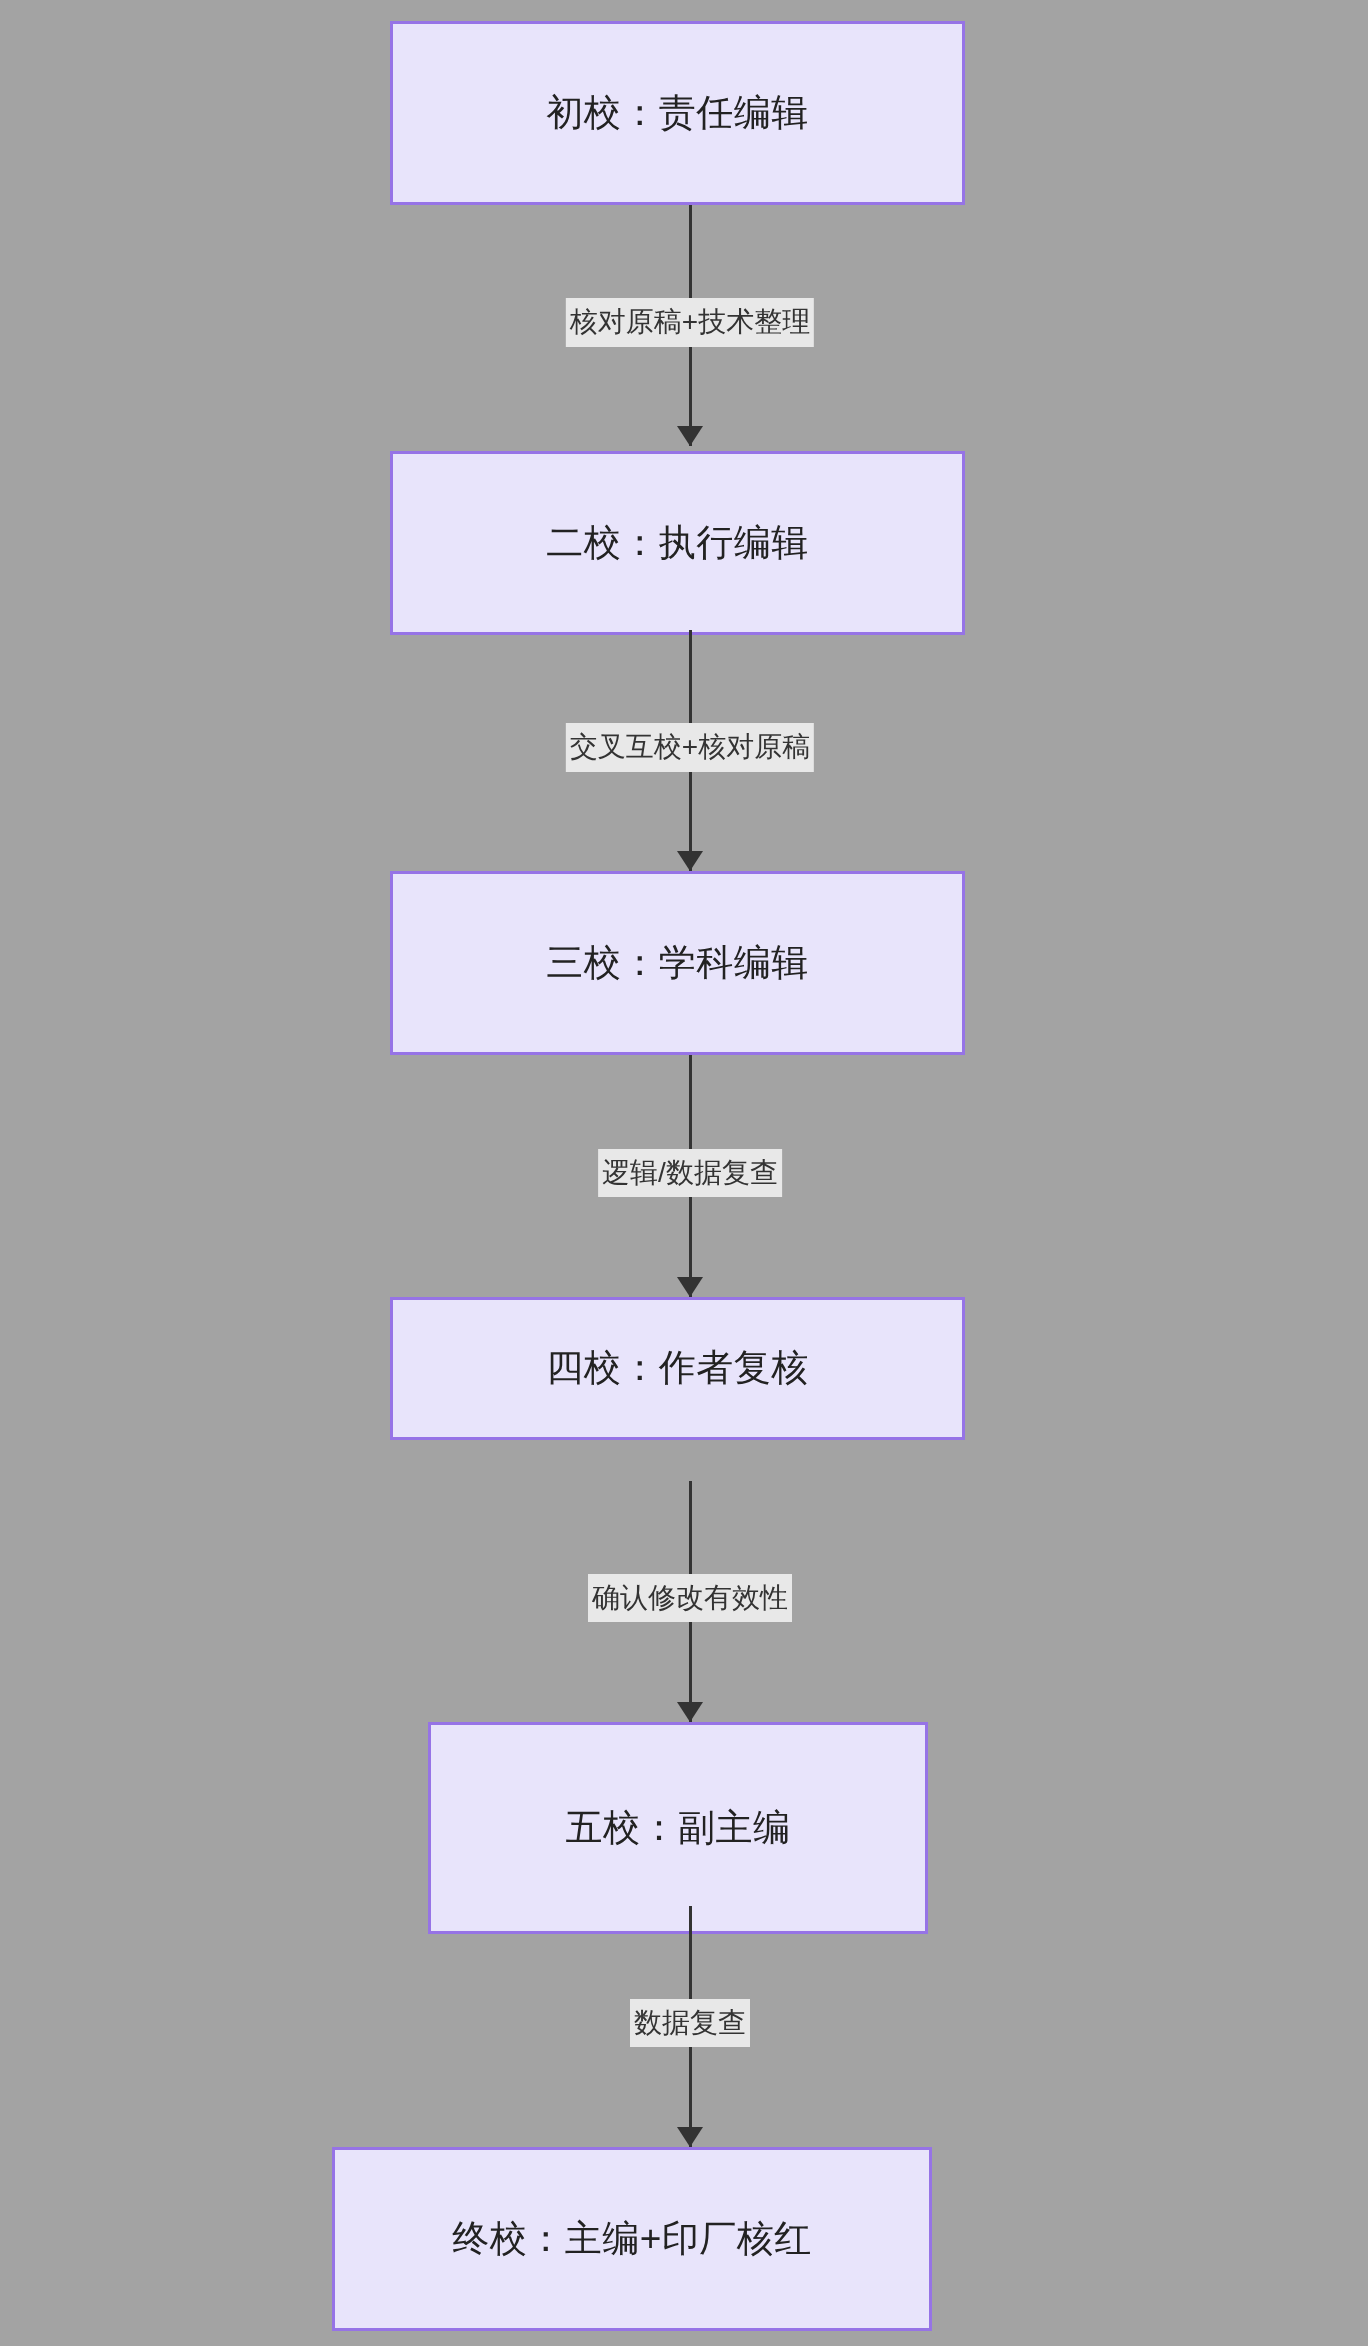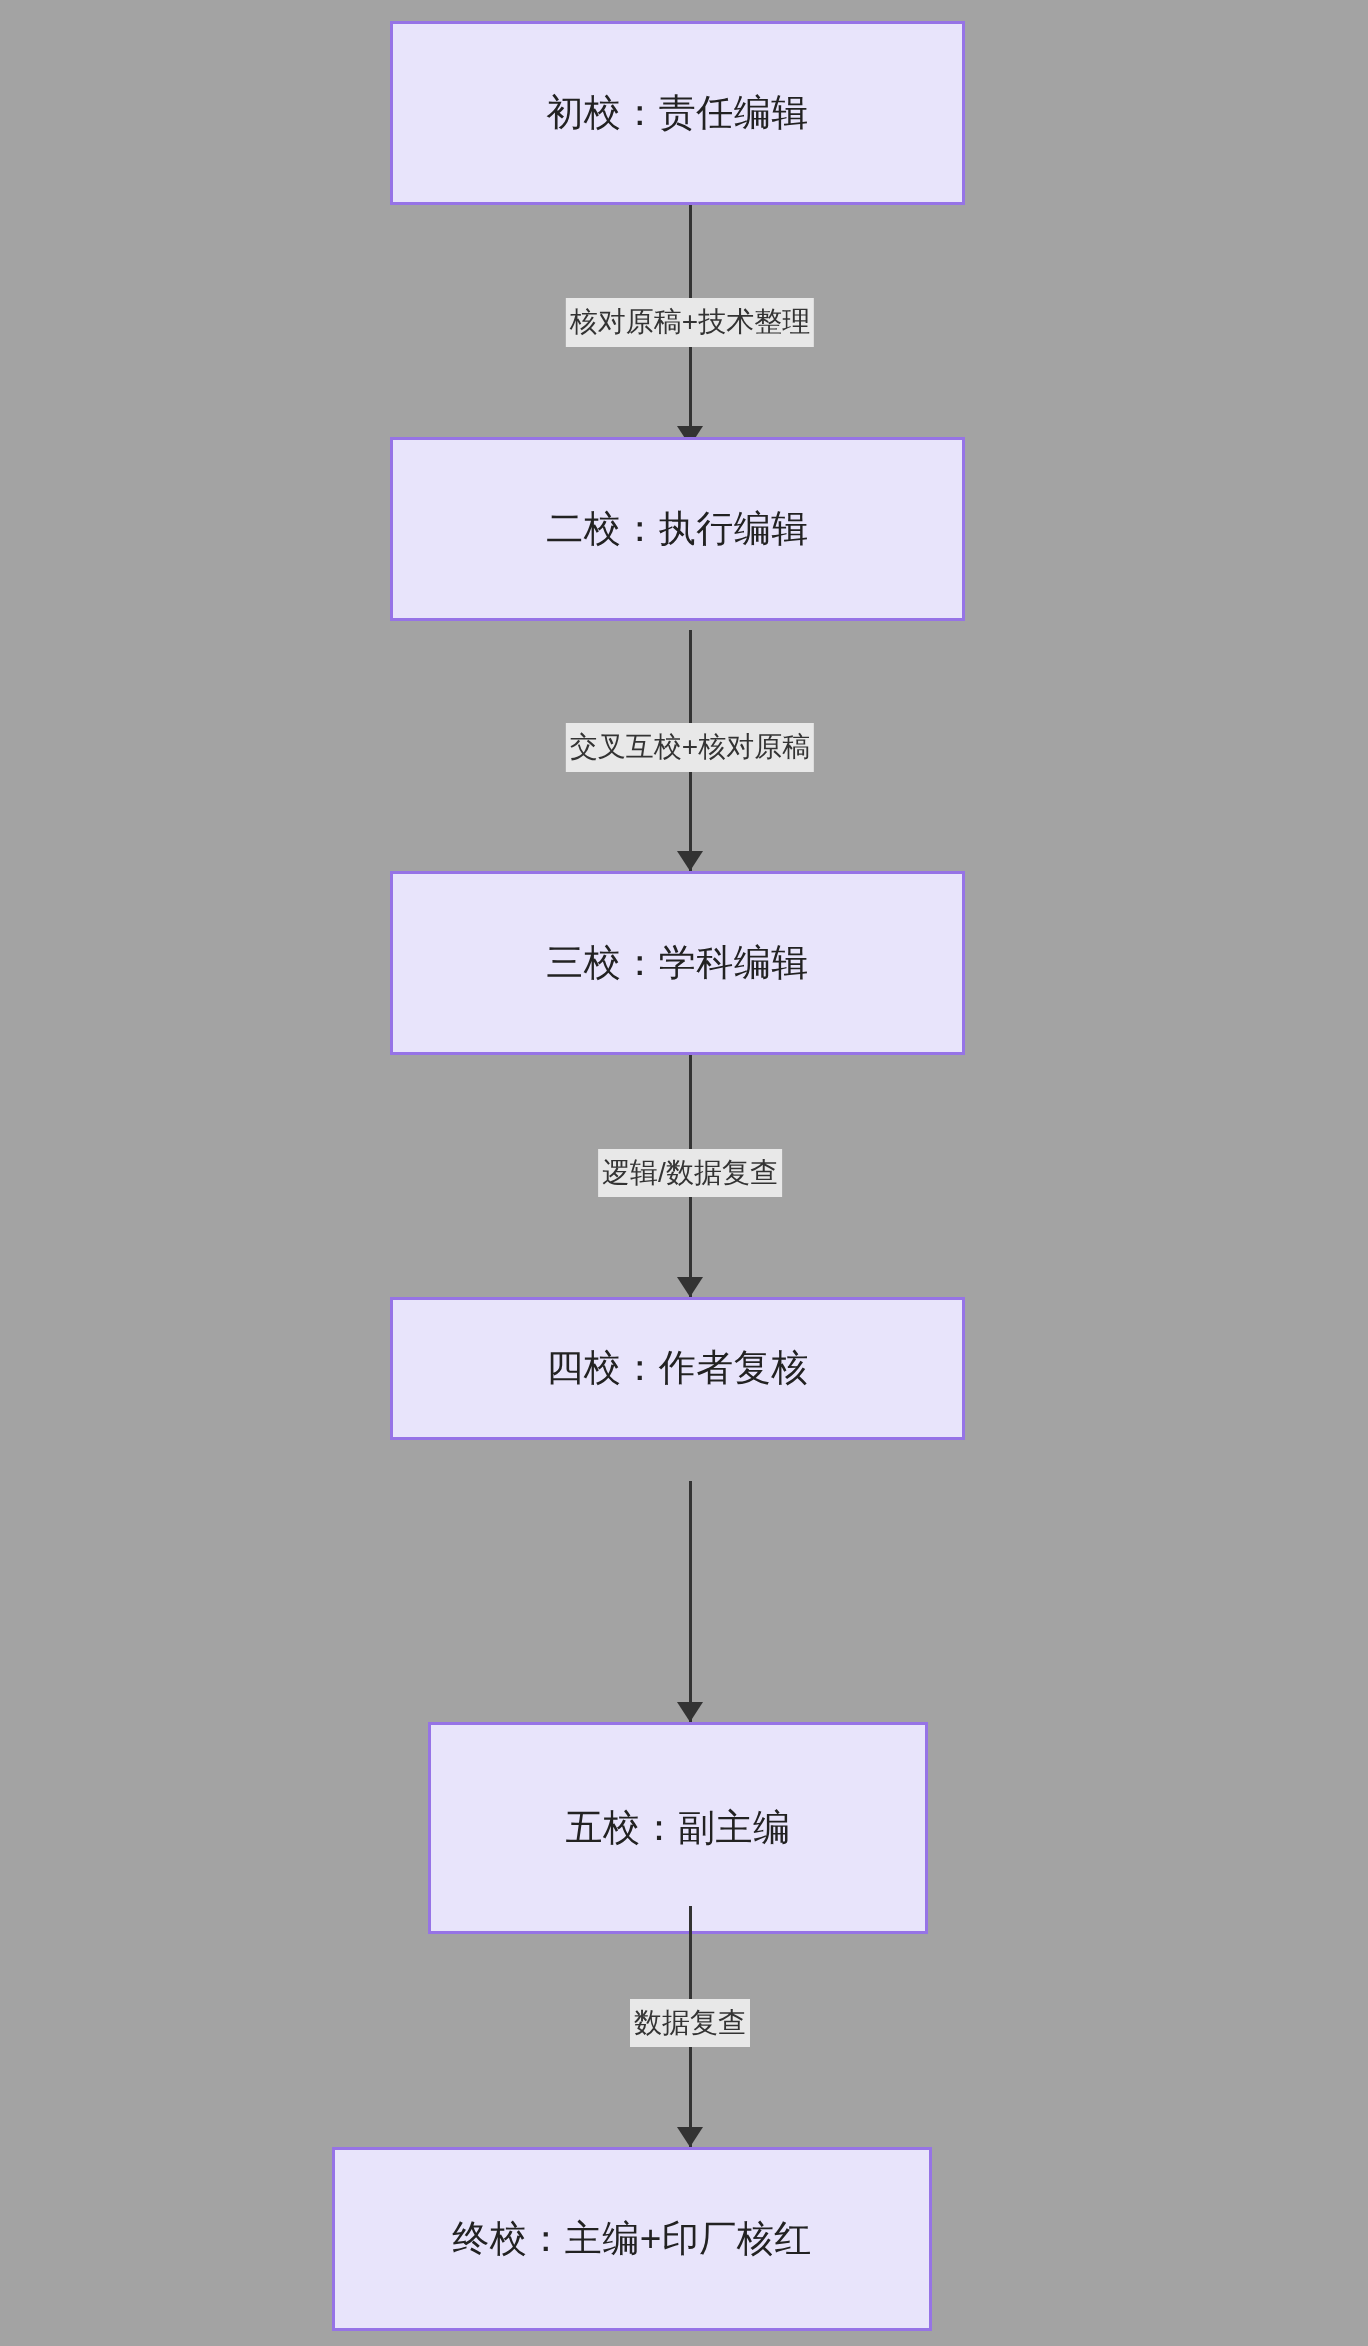--- a/index.html
+++ b/index.html
@@ -78,21 +78,21 @@
 <div id="flowchart">
 
   <div class="node" style="left: 390px; top: 21.108px; width: 575px; height: 184px;">
     <span class="node-label">初校：责任编辑</span>
   </div>
 
   <div class="edge-line" style="left: 689px; top: 205.108px; height: 241.175px;"></div>
   <div class="edge-arrow" style="left: 677px; top: 426.283px;"></div>
   <div class="edge-label" style="left: 690px; top: 298.195px;">核对原稿+技术整理</div>
 
-  <div class="node" style="left: 390px; top: 437px; width: 575px; height: 184px;">
+  <div class="node" style="left: 390px; top: 451px; width: 575px; height: 184px;">
     <span class="node-label">二校：执行编辑</span>
   </div>
 
   <div class="edge-line" style="left: 689px; top: 630.283px; height: 241.175px;"></div>
   <div class="edge-arrow" style="left: 677px; top: 851.458px;"></div>
   <div class="edge-label" style="left: 690px; top: 723.37px;">交叉互校+核对原稿</div>
 
   <div class="node" style="left: 390px; top: 871.458px; width: 575px; height: 184px;">
     <span class="node-label">三校：学科编辑</span>
   </div>
@@ -100,20 +100,21 @@
   <div class="edge-line" style="left: 689px; top: 1055.46px; height: 241.172px;"></div>
   <div class="edge-arrow" style="left: 677px; top: 1276.63px;"></div>
   <div class="edge-label" style="left: 690px; top: 1148.54px;">逻辑/数据复查</div>
 
   <div class="node" style="left: 390px; top: 1296.63px; width: 575px; height: 143px;">
     <span class="node-label">四校：作者复核</span>
   </div>
 
   <div class="edge-line" style="left: 689px; top: 1480.63px; height: 241.18px;"></div>
   <div class="edge-arrow" style="left: 677px; top: 1701.81px;"></div>
+  <div class="edge-label" style="left: 690px; top: 1573.72px;">确认修改有效性</div>
 
   <div class="node" style="left: 428px; top: 1721.81px; width: 500px; height: 212px;">
     <span class="node-label">五校：副主编</span>
   </div>
 
   <div class="edge-line" style="left: 689px; top: 1905.81px; height: 241.17px;"></div>
   <div class="edge-arrow" style="left: 677px; top: 2126.98px;"></div>
   <div class="edge-label" style="left: 690px; top: 1998.89px;">数据复查</div>
 
   <div class="node" style="left: 332px; top: 2146.98px; width: 600px; height: 184px;">

